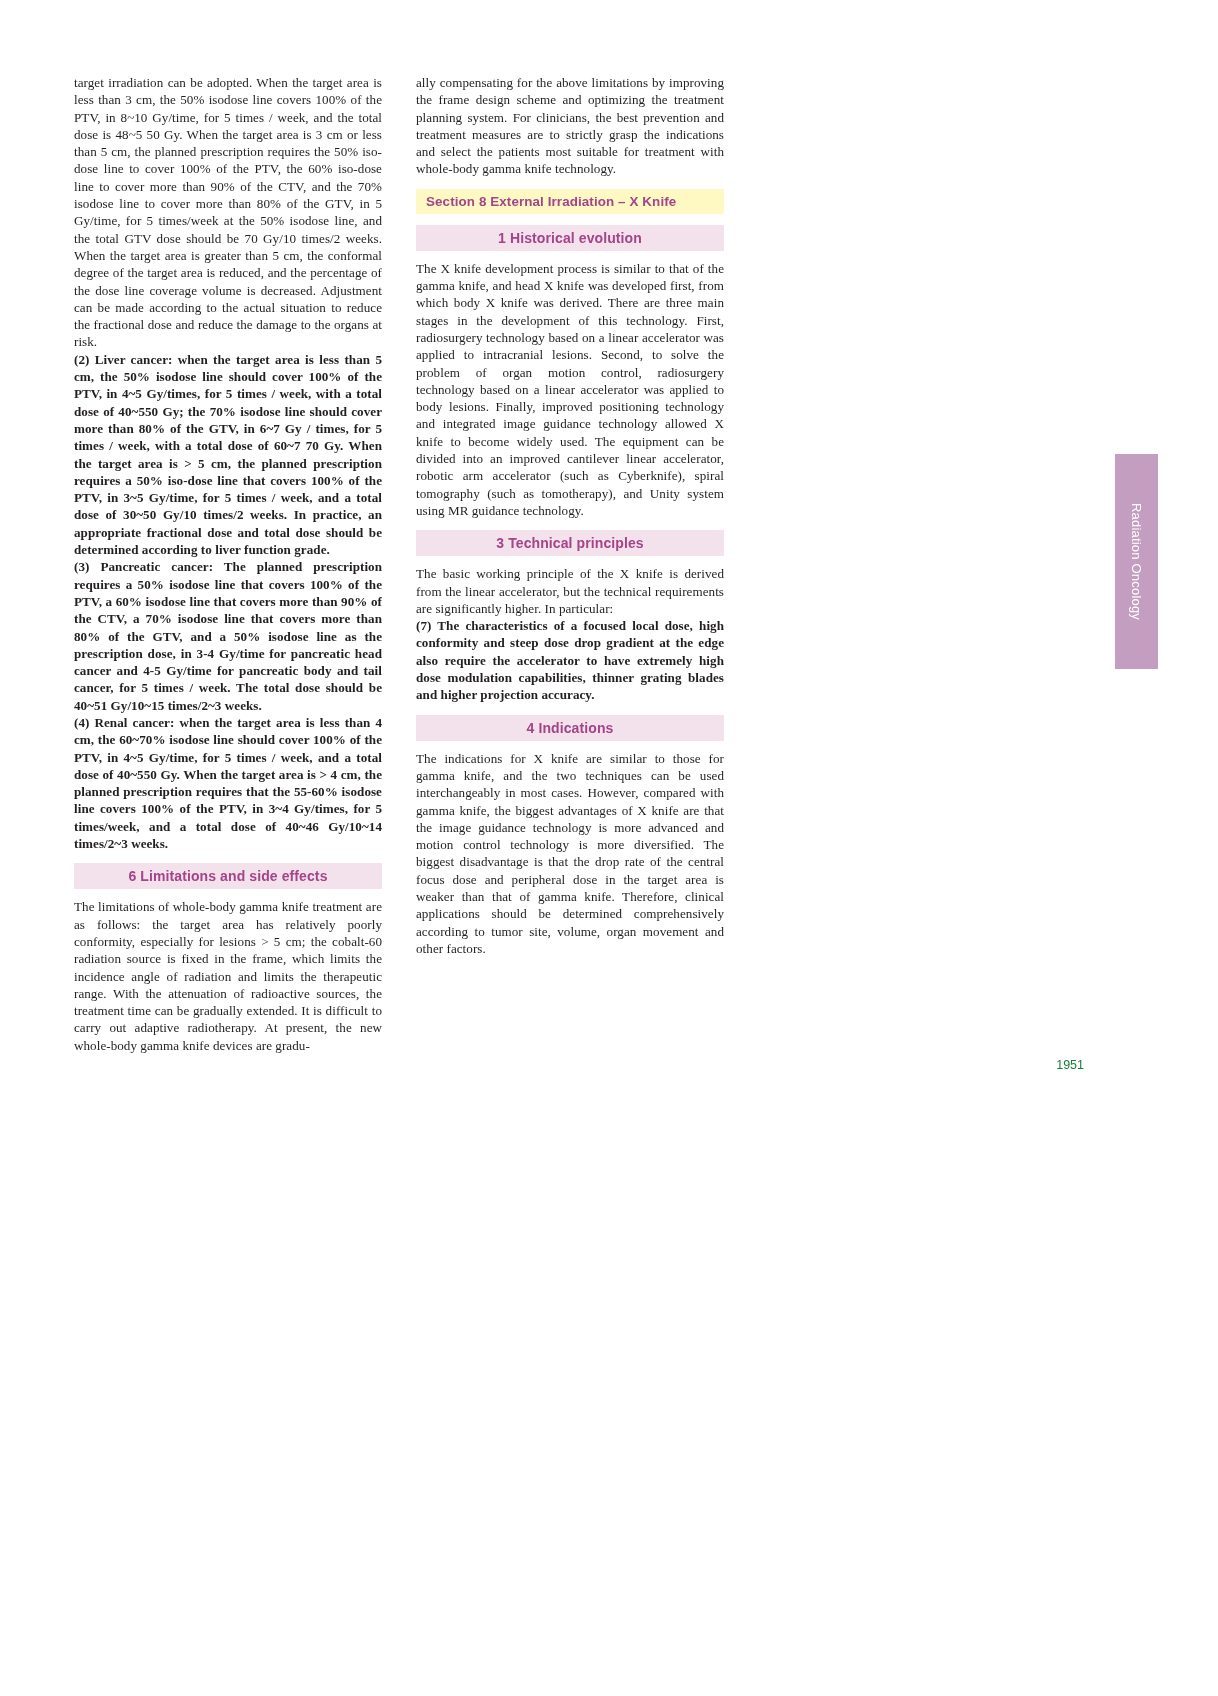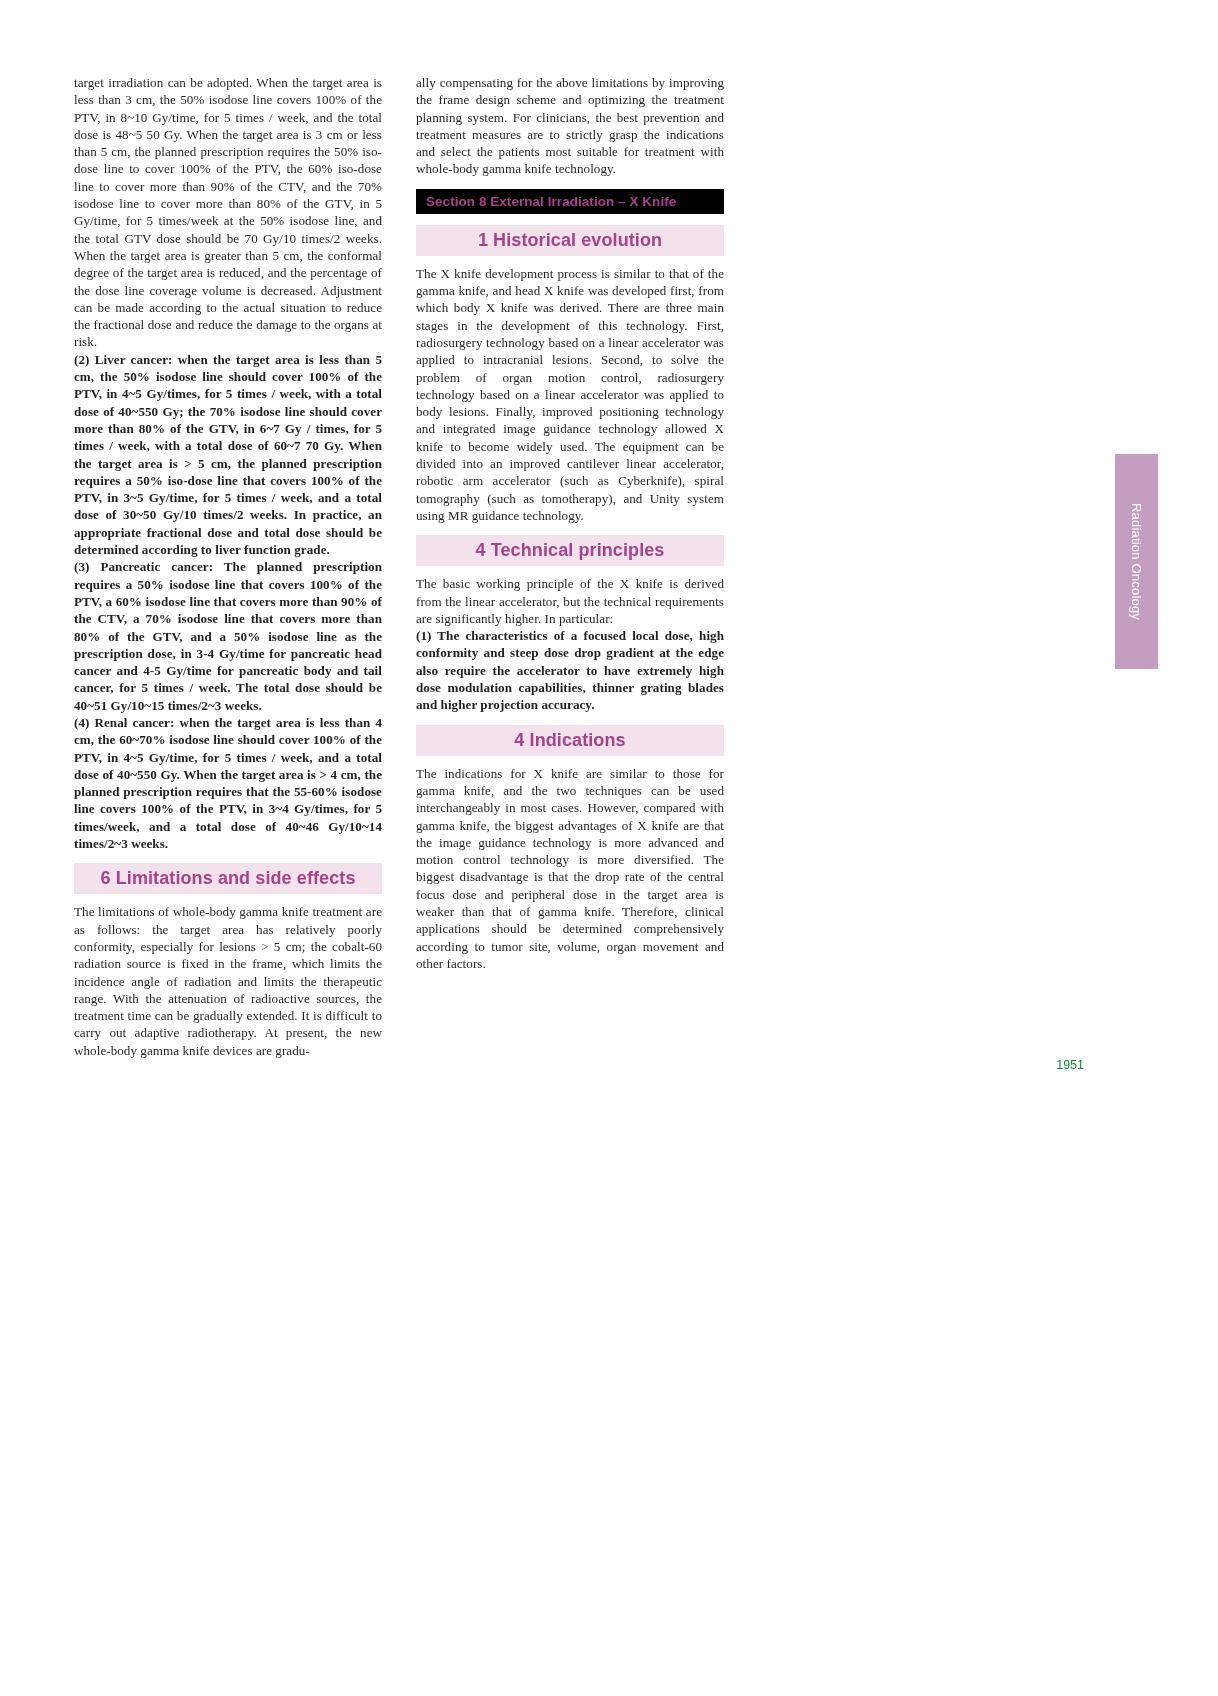--- a/index.html
+++ b/index.html
@@ -46,30 +46,30 @@
   p.body + p.body {
     margin-top: 0;
     font-weight: bold;
   }
   .sec-head {
     margin: 11px 0 9px 0;
     background: #f3e2ec;
     color: #a4448a;
     font-family: "Liberation Sans", sans-serif;
     font-weight: bold;
-    font-size: 18px;
+    font-size: 14px;
     text-align: center;
     padding: 5px 0 5px 0;
     letter-spacing: 0.1px;
   }
   .sec-head.major {
     text-align: left;
     padding-left: 10px;
     font-size: 13.4px;
-    background: #000000;
+    background: #fef9c3;
   }
   .side-tab {
     position: absolute;
     right: 0px;
     top: 438px;
     width: 43px;
     height: 215px;
     background: #c49ec0;
     display: flex;
     align-items: center;
@@ -107,23 +107,23 @@
       <p class="body">(4) Renal cancer: when the target area is less than 4 cm, the 60~70% isodose line should cover 100% of the PTV, in 4~5 Gy/time, for 5 times / week, and a total dose of 40~550 Gy. When the target area is &gt; 4 cm, the planned prescription requires that the 55-60% isodose line covers 100% of the PTV, in 3~4 Gy/times, for 5 times/week, and a total dose of 40~46 Gy/10~14 times/2~3 weeks.</p>
       <div class="sec-head">6 Limitations and side effects</div>
       <p class="body">The limitations of whole-body gamma knife treatment are as follows: the target area has relatively poorly conformity, especially for lesions &gt; 5 cm; the cobalt-60 radiation source is fixed in the frame, which limits the incidence angle of radiation and limits the therapeutic range. With the attenuation of radioactive sources, the treatment time can be gradually extended. It is difficult to carry out adaptive radiotherapy. At present, the new whole-body gamma knife devices are gradu-</p>
     </div>
 
     <div class="col">
       <p class="body">ally compensating for the above limitations by improving the frame design scheme and optimizing the treatment planning system. For clinicians, the best prevention and treatment measures are to strictly grasp the indications and select the patients most suitable for treatment with whole-body gamma knife technology.</p>
       <div class="sec-head major">Section 8 External Irradiation – X Knife</div>
       <div class="sec-head">1 Historical evolution</div>
       <p class="body">The X knife development process is similar to that of the gamma knife, and head X knife was developed first, from which body X knife was derived. There are three main stages in the development of this technology. First, radiosurgery technology based on a linear accelerator was applied to intracranial lesions. Second, to solve the problem of organ motion control, radiosurgery technology based on a linear accelerator was applied to body lesions. Finally, improved positioning technology and integrated image guidance technology allowed X knife to become widely used. The equipment can be divided into an improved cantilever linear accelerator, robotic arm accelerator (such as Cyberknife), spiral tomography (such as tomotherapy), and Unity system using MR guidance technology.</p>
-      <div class="sec-head">4 Technical principles</div>
+      <div class="sec-head">3 Technical principles</div>
       <p class="body">The basic working principle of the X knife is derived from the linear accelerator, but the technical requirements are significantly higher. In particular:</p>
-      <p class="body">(1) The characteristics of a focused local dose, high conformity and steep dose drop gradient at the edge also require the accelerator to have extremely high dose modulation capabilities, thinner grating blades and higher projection accuracy.</p>
+      <p class="body">(7) The characteristics of a focused local dose, high conformity and steep dose drop gradient at the edge also require the accelerator to have extremely high dose modulation capabilities, thinner grating blades and higher projection accuracy.</p>
       <div class="sec-head">4 Indications</div>
       <p class="body">The indications for X knife are similar to those for gamma knife, and the two techniques can be used interchangeably in most cases. However, compared with gamma knife, the biggest advantages of X knife are that the image guidance technology is more advanced and motion control technology is more diversified. The biggest disadvantage is that the drop rate of the central focus dose and peripheral dose in the target area is weaker than that of gamma knife. Therefore, clinical applications should be determined comprehensively according to tumor site, volume, organ movement and other factors.</p>
     </div>
 
   </div>
 
   <div class="side-tab">
     <span>Radiation Oncology</span>
   </div>
 

